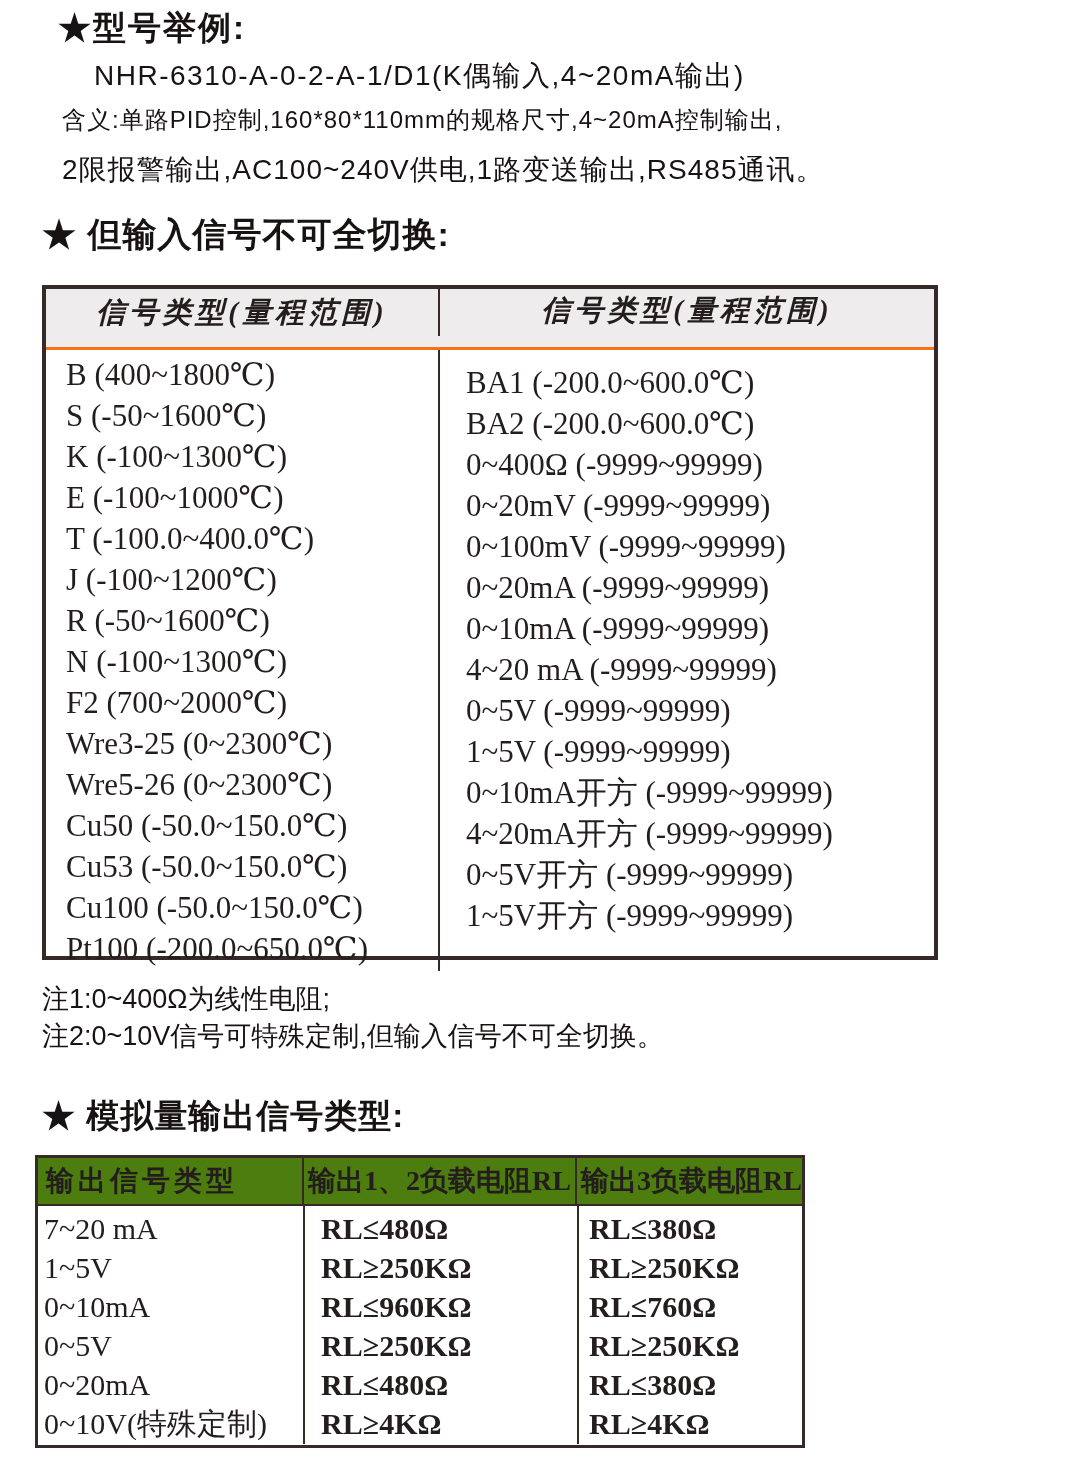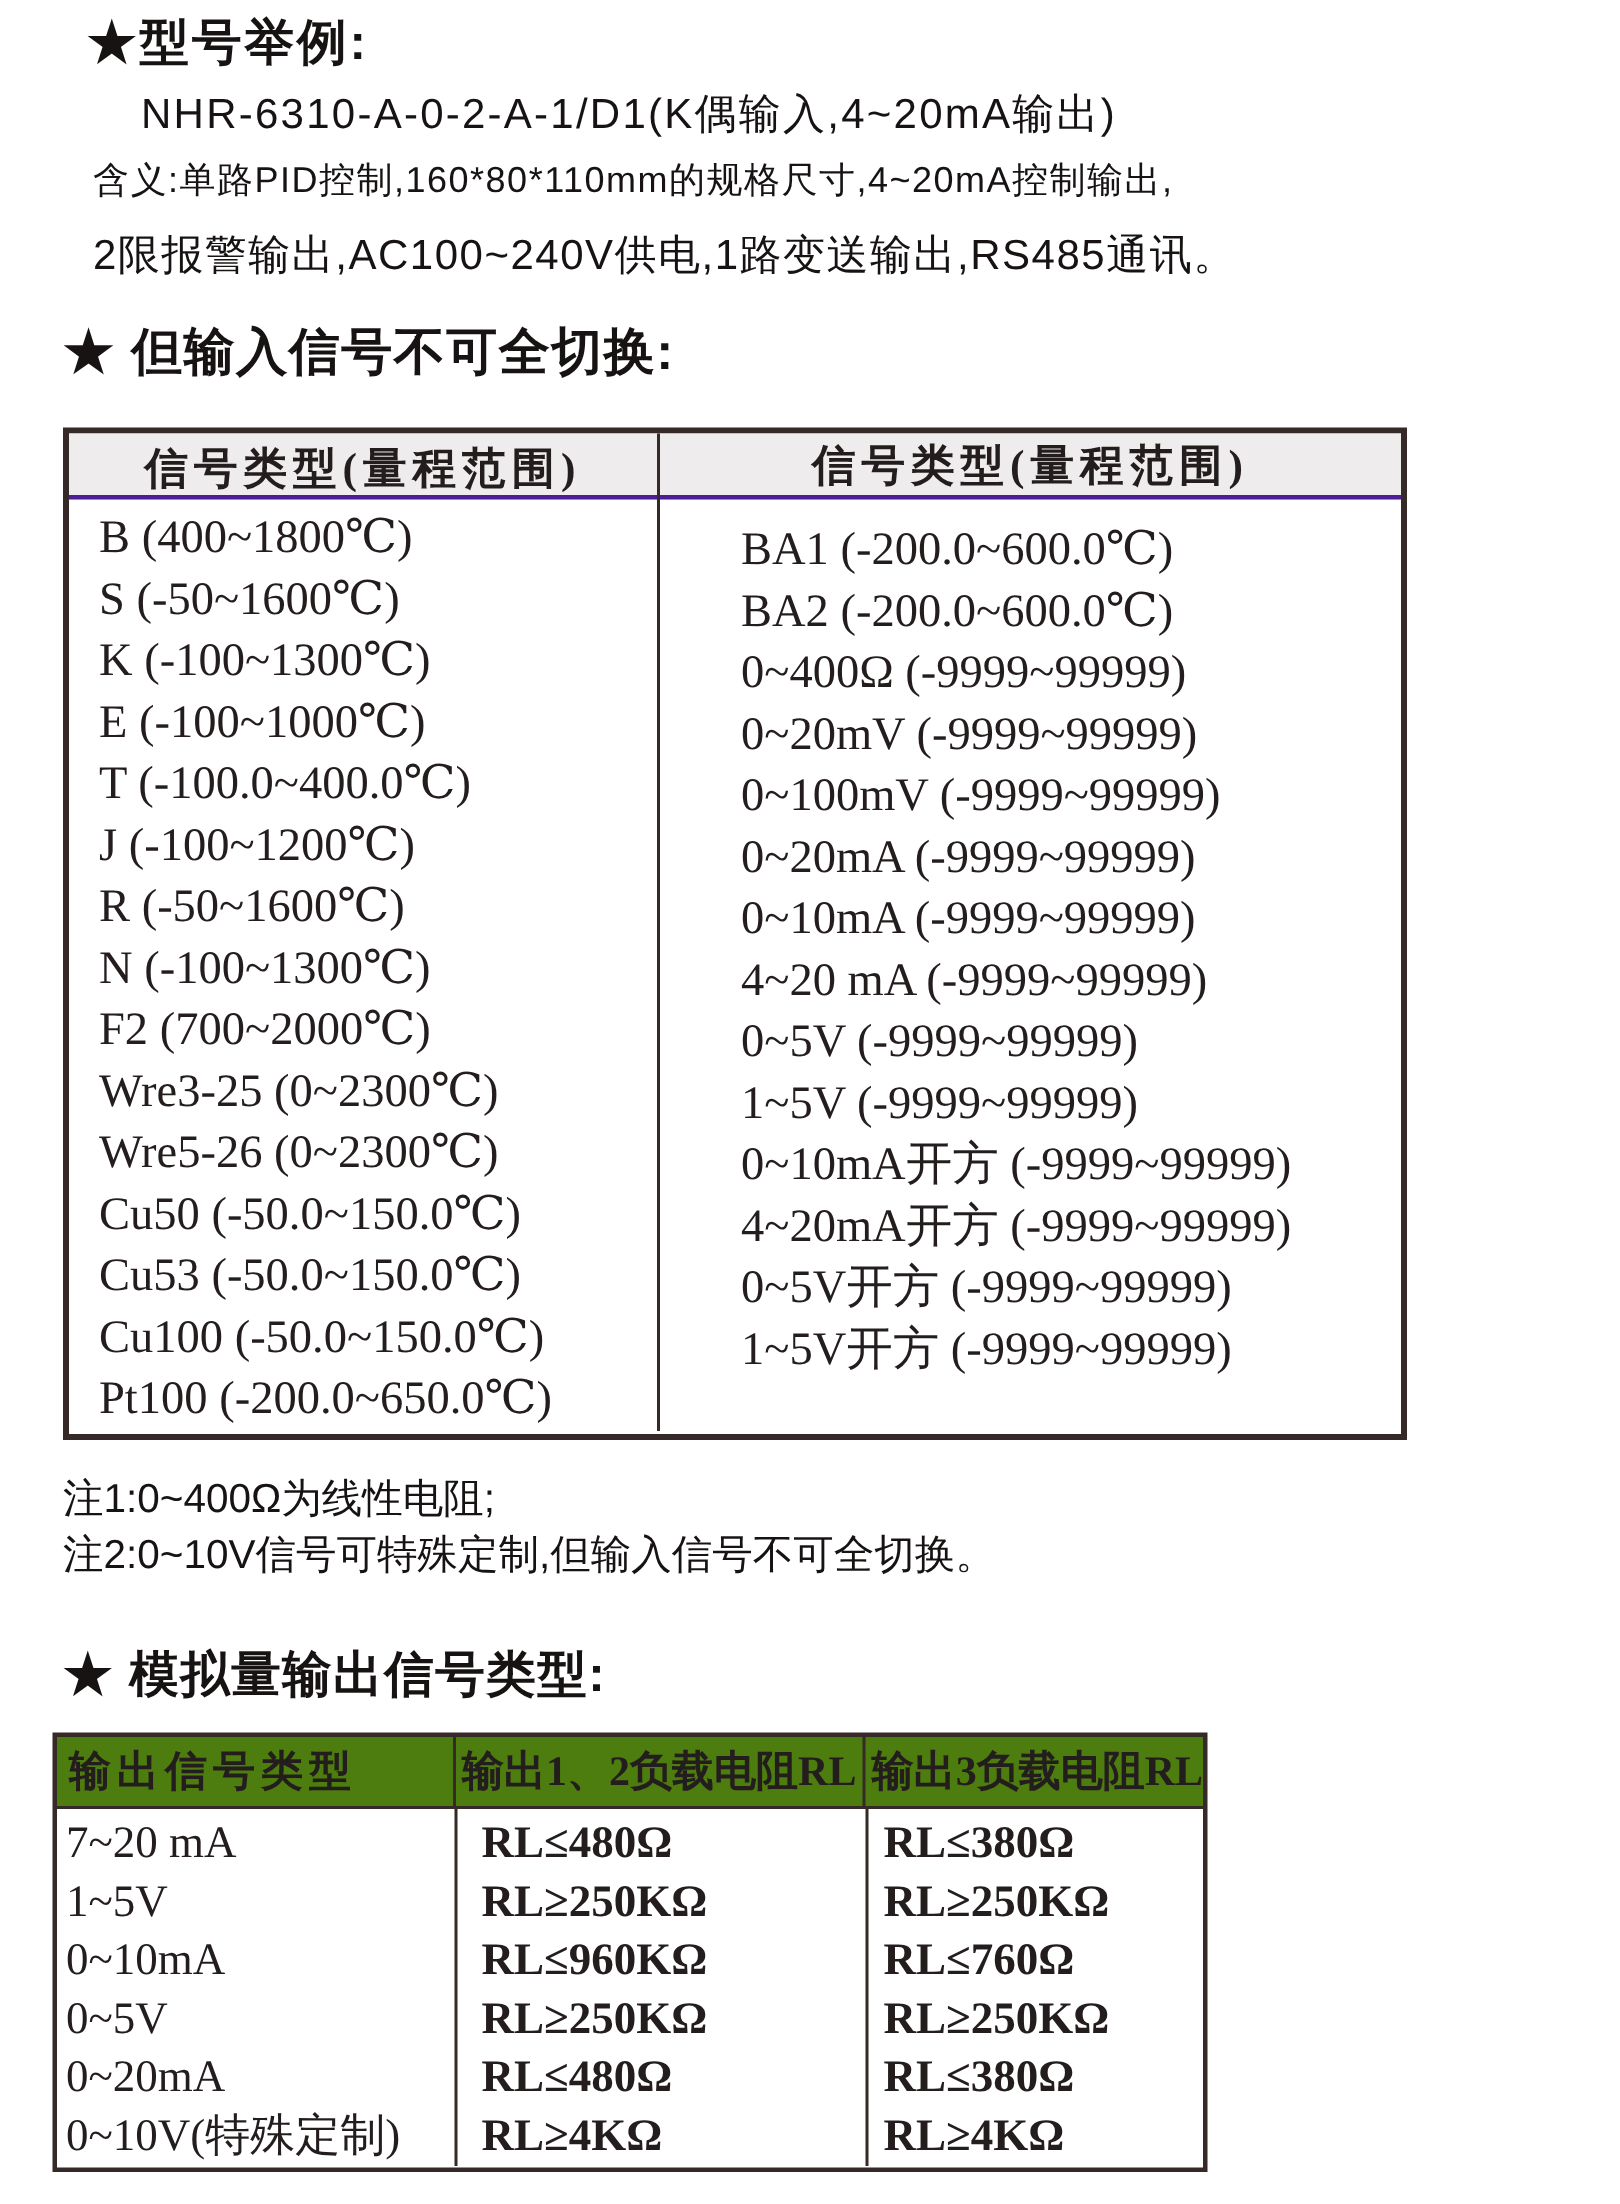--- a/index.html
+++ b/index.html
@@ -18,31 +18,31 @@
   .meaning-2     { left:62px;  top:151px; font-size:28px; letter-spacing:1px; }
   .input-title   { left:42px;  top:212px; font-size:34px; font-weight:bold; letter-spacing:1px; }
 
   
   .input-table {
     left:42px; top:285px; width:896px; height:675px;
     border:4px solid #352a28; box-sizing:border-box;
     font-family:"Liberation Serif","DejaVu Serif",serif;
     color:#241d1d;
   }
-  .input-table .hdr { display:flex; height:44px; background:#eeecec; border-bottom:3px solid #4c1d95; box-sizing:border-box; }
+  .input-table .hdr { display:flex; height:61px; background:#eeecec; border-bottom:3px solid #f97316; box-sizing:border-box;font-style:italic; }
   .input-table .hdr-cell {
     display:flex; align-items:center; justify-content:center;
     font-size:29px; font-weight:bold; letter-spacing:4px;
     box-sizing:border-box; height:44px;
   }
   .input-table .hdr-cell.l { width:394px; border-right:2px solid #352a28; height:47px; }
   .input-table .hdr-cell.r { flex:1; }
   .input-table .body { display:flex; height:621px; }
   .col-left  { width:394px; border-right:2px solid #352a28; box-sizing:border-box; padding:4px 0 0 20px; }
-  .col-right { flex:1; padding:12px 0 0 26px;margin-left:28px; }
+  .col-right { flex:1; padding:12px 0 0 26px; }
   .sig-row { font-size:31px; line-height:41px; }
 
   
   .note-1 { left:42px; top:981px;  font-size:27px; }
   .note-2 { left:42px; top:1018px; font-size:27px; }
 
   
   .output-title { left:42px; top:1094px; font-size:33px; font-weight:bold; letter-spacing:1px; }
 
   .output-table {

